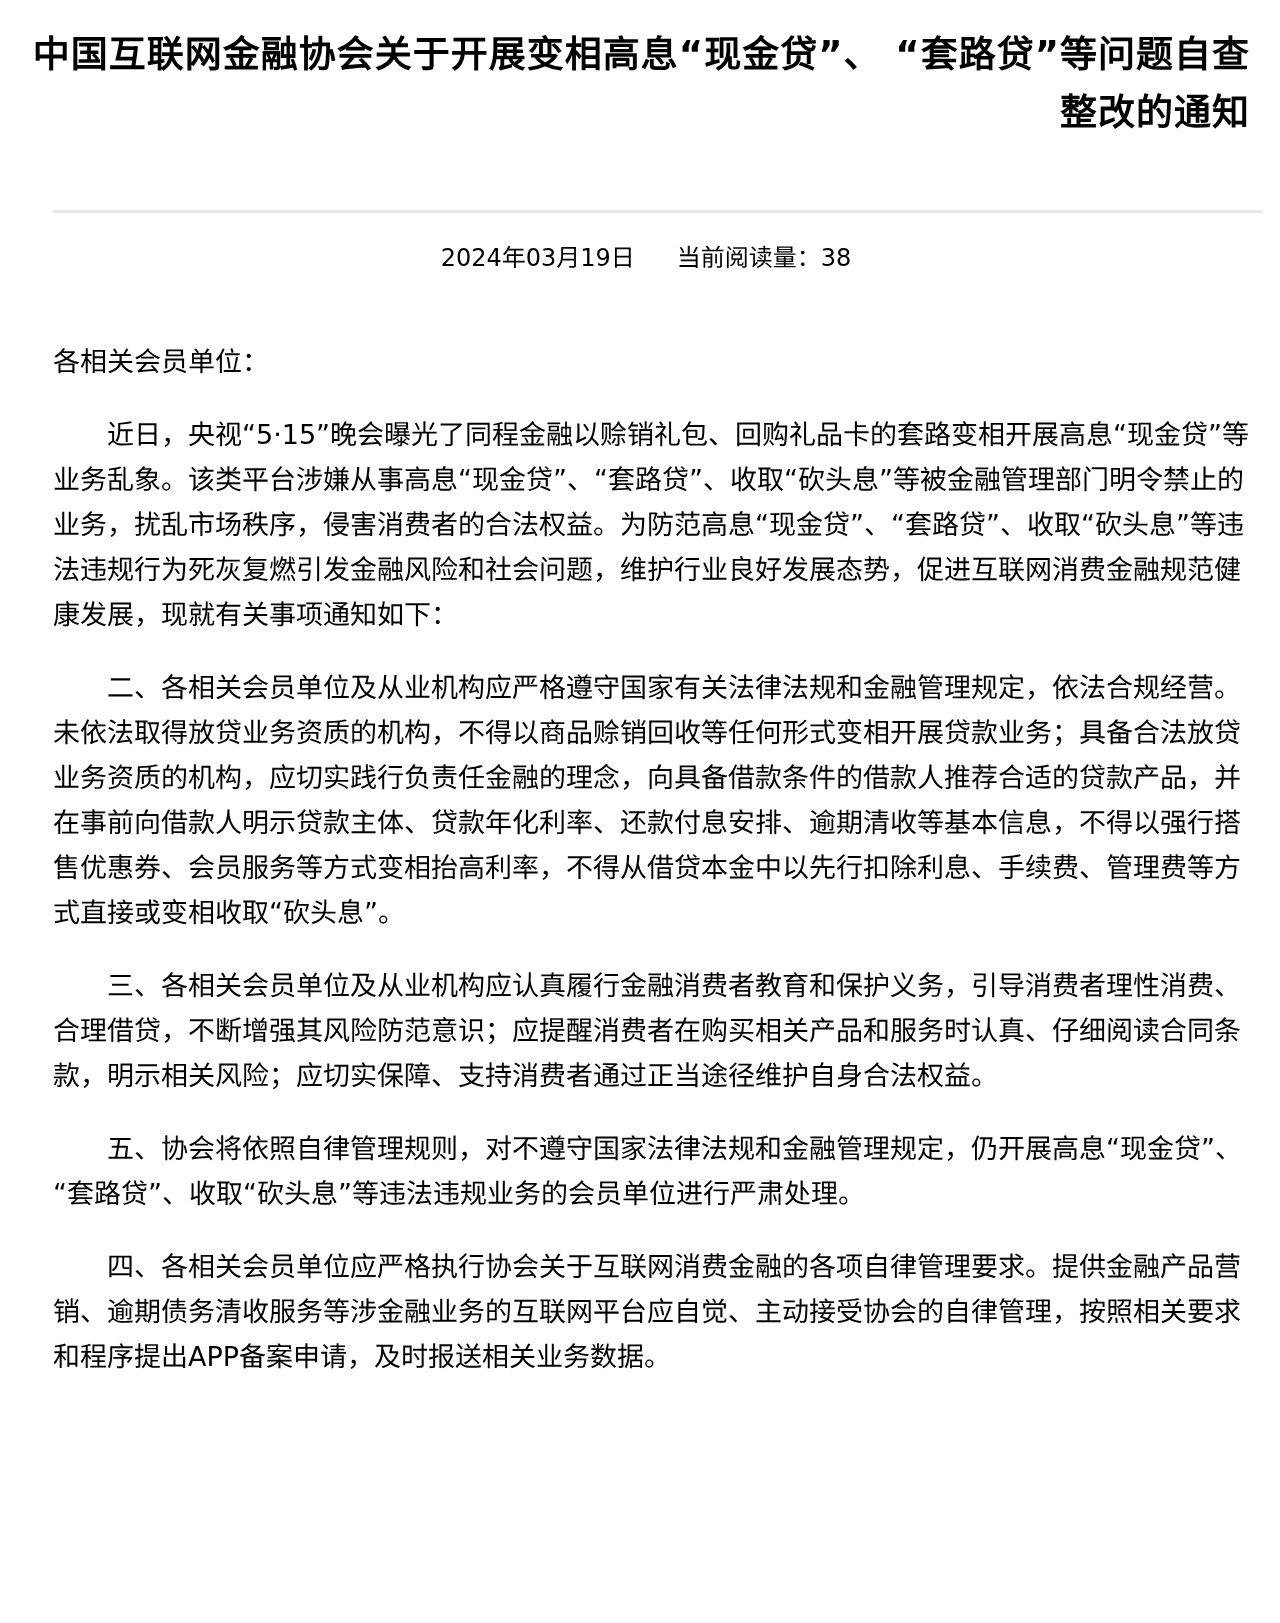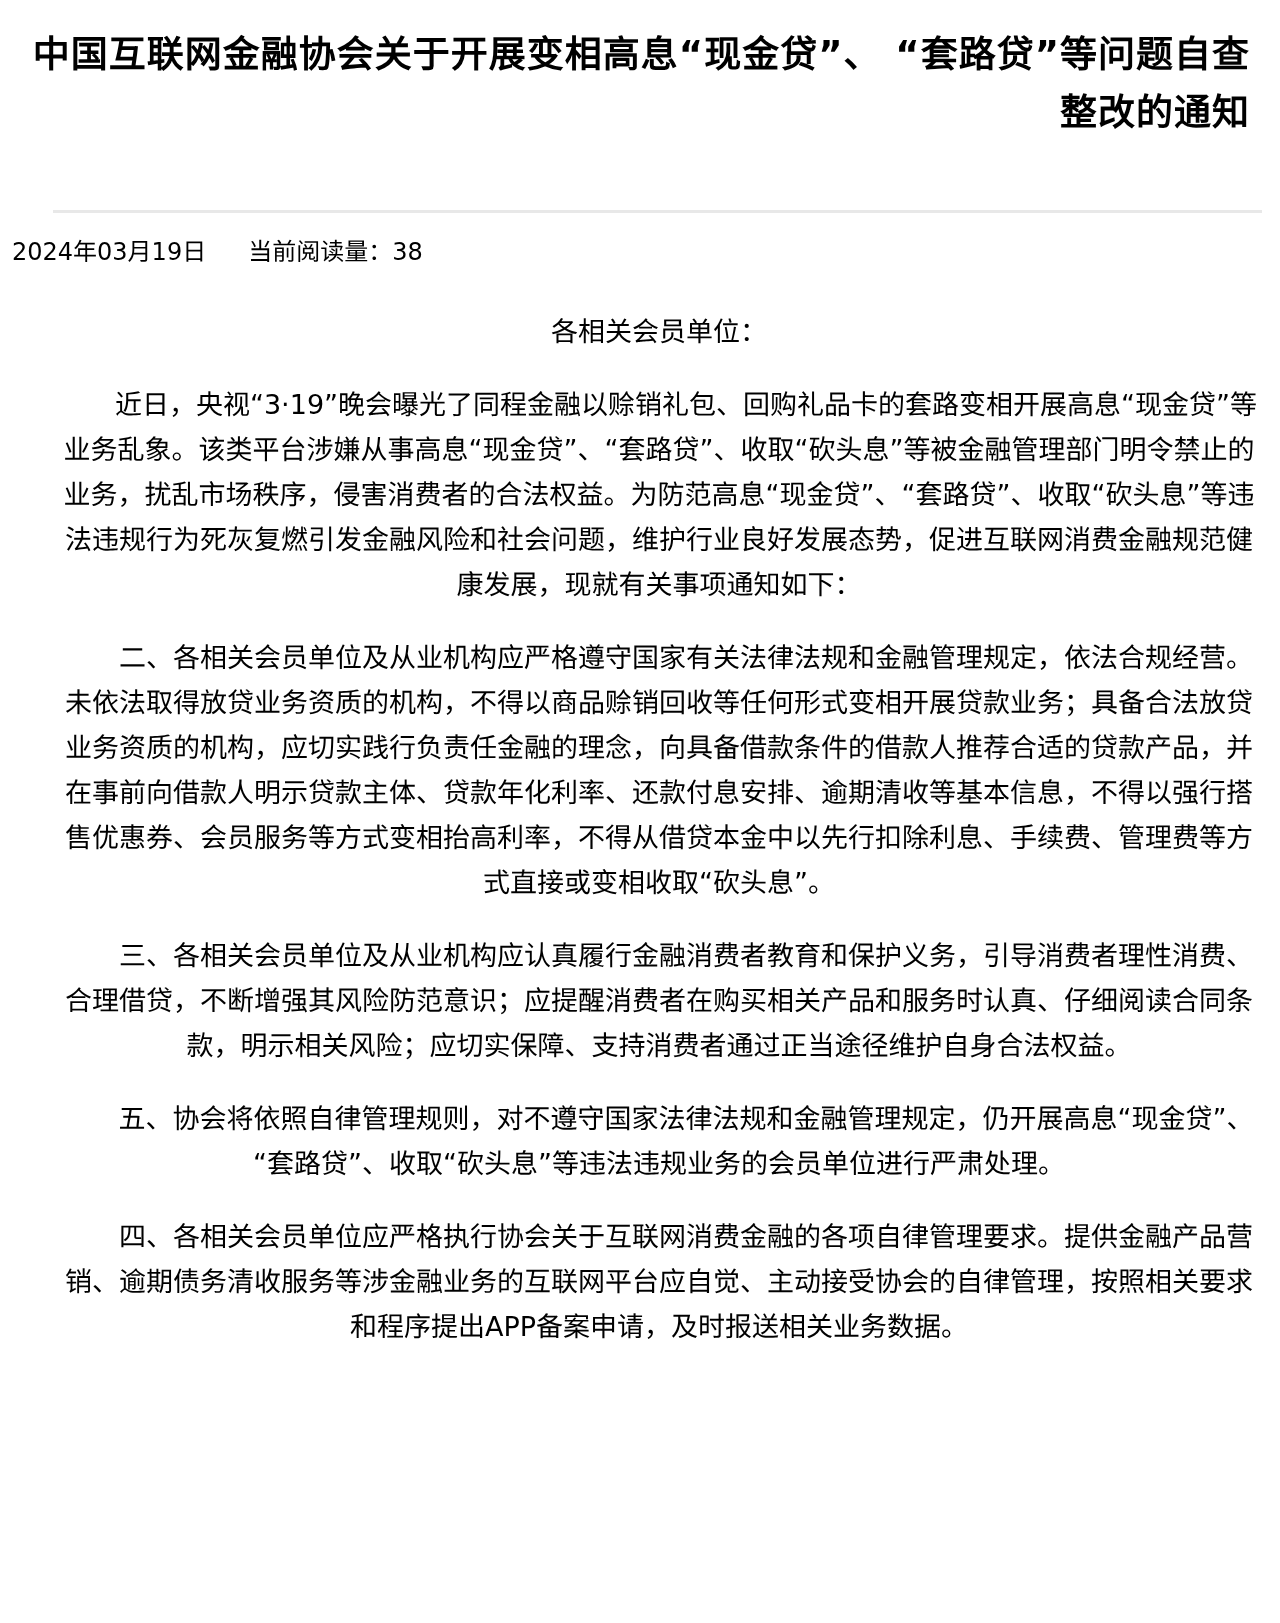--- a/index.html
+++ b/index.html
@@ -25,36 +25,36 @@
     line-height: 58px;
     font-weight: 700;
     letter-spacing: 1px;
   }
   .divider {
     height: 3px;
     background: #e8e8e8;
     margin: 68px 18px 0 53px;
   }
   .meta {
-    margin-top: 24px;
-    text-align: left;
+    margin-top: 30px;
+    text-align: center;
     font-size: 24px;
     line-height: 30px;
     color: #000000;
     padding-left: 12px;
   }
   .meta .gap {
     display: inline-block;
     width: 42px;
   }
   .article {
-    margin: 42px 15px 0 53px;
+    margin: 66px 15px 0 53px;
     font-size: 27px;
     line-height: 45px;
-    text-align: center;
+    text-align: left;
     word-break: normal;
     line-break: normal;
   }
   .article p {
     margin: 28px 0 0 0;
     text-indent: 2em;
   }
   .article p.salutation {
     margin: 0;
     text-indent: 0;
@@ -71,21 +71,21 @@
   <h1 class="title">中国互联网金融协会关于开展变相高息“现金贷”、 “套路贷”等问题自查整改的通知</h1>
 
   <div class="divider"></div>
 
   <div class="meta">
     <span>2024年03月19日</span><span class="gap"></span><span>当前阅读量：</span><span>38</span>
   </div>
 
   <div class="article">
     <p class="salutation">各相关会员单位：</p>
-    <p>近日，央视“3·19”晚会曝光了同程金融以赊销礼包、回购礼品卡的套路变相开展高息“现金贷”等业务乱象。该类平台涉嫌从事高息“现金贷”、“套路贷”、收取“砍头息”等被金融管理部门明令禁止的业务，扰乱市场秩序，侵害消费者的合法权益。为防范高息“现金贷”、“套路贷”、收取“砍头息”等违法违规行为死灰复燃引发金融风险和社会问题，维护行业良好发展态势，促进互联网消费金融规范健康发展，现就有关事项通知如下：</p>
+    <p>近日，央视“5·15”晚会曝光了同程金融以赊销礼包、回购礼品卡的套路变相开展高息“现金贷”等业务乱象。该类平台涉嫌从事高息“现金贷”、“套路贷”、收取“砍头息”等被金融管理部门明令禁止的业务，扰乱市场秩序，侵害消费者的合法权益。为防范高息“现金贷”、“套路贷”、收取“砍头息”等违法违规行为死灰复燃引发金融风险和社会问题，维护行业良好发展态势，促进互联网消费金融规范健康发展，现就有关事项通知如下：</p>
     <p>二、各相关会员单位及从业机构应严格遵守国家有关法律法规和金融管理规定，依法合规经营。未依法取得放贷业务资质的机构，不得以商品赊销回收等任何形式变相开展贷款业务；具备合法放贷业务资质的机构，应切实践行负责任金融的理念，向具备借款条件的借款人推荐合适的贷款产品，并在事前向借款人明示贷款主体、贷款年化利率、还款付息安排、逾期清收等基本信息，不得以强行搭售优惠券、会员服务等方式变相抬高利率，不得从借贷本金中以先行扣除利息、手续费、管理费等方式直接或变相收取“砍头息”。</p>
     <p>三、各相关会员单位及从业机构应认真履行金融消费者教育和保护义务，引导消费者理性消费、合理借贷，不断增强其风险防范意识；应提醒消费者在购买相关产品和服务时认真、仔细阅读合同条款，明示相关风险；应切实保障、支持消费者通过正当途径维护自身合法权益。</p>
     <p>五、协会将依照自律管理规则，对不遵守国家法律法规和金融管理规定，仍开展高息“现金贷”、“套路贷”、收取“砍头息”等违法违规业务的会员单位进行严肃处理。</p>
     <p>四、各相关会员单位应严格执行协会关于互联网消费金融的各项自律管理要求。提供金融产品营销、逾期债务清收服务等涉金融业务的互联网平台应自觉、主动接受协会的自律管理，按照相关要求和程序提出APP备案申请，及时报送相关业务数据。</p>
   </div>
 
   <div class="bottom-pad"></div>
 
 </div>
 

